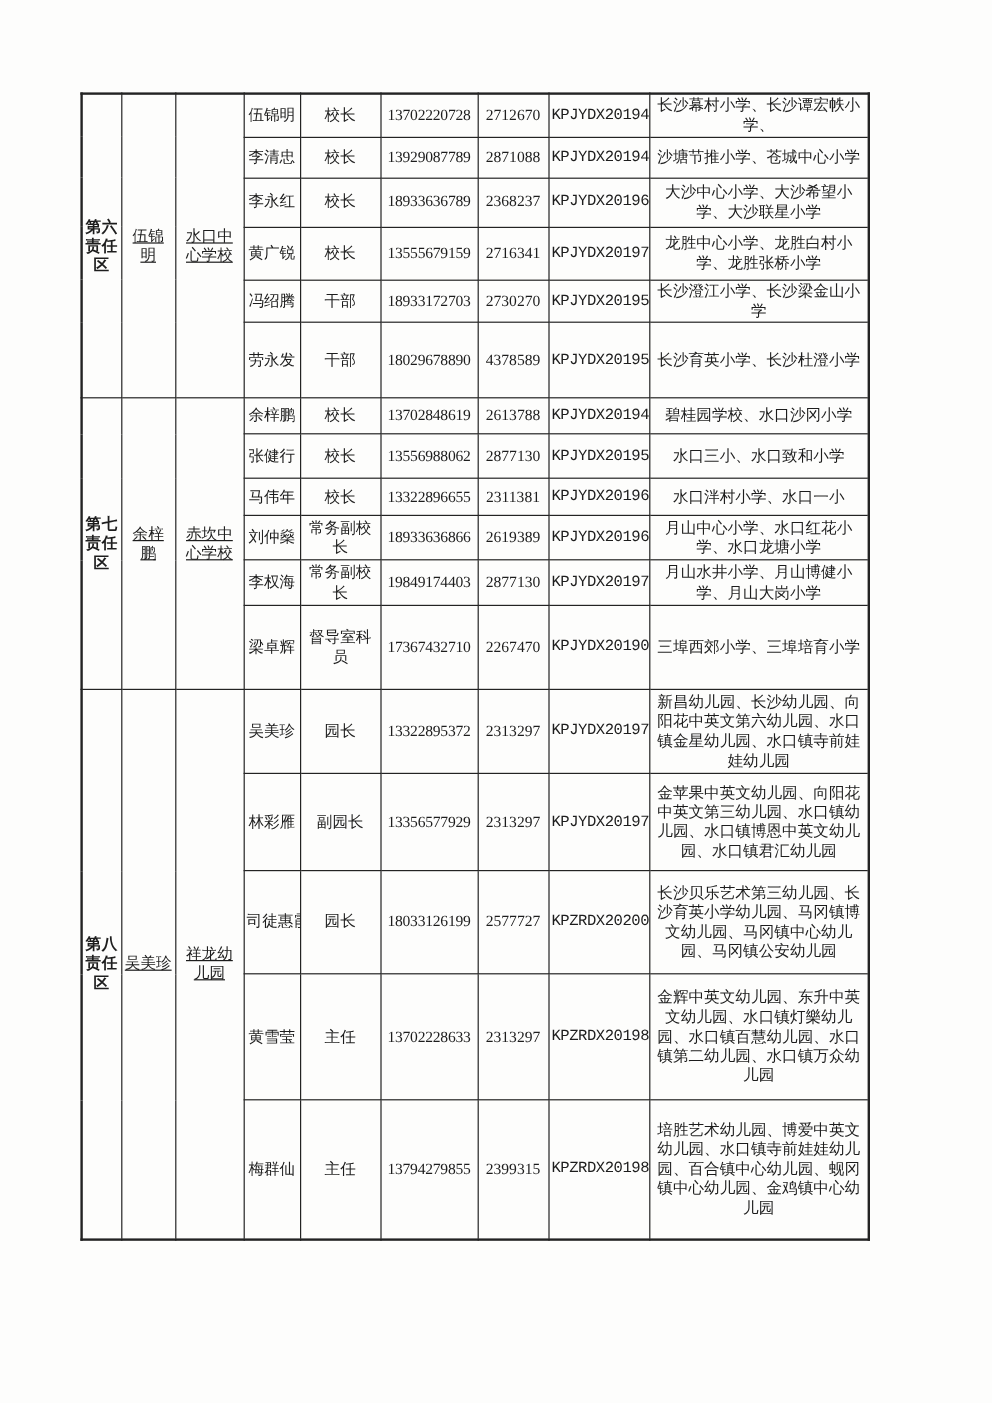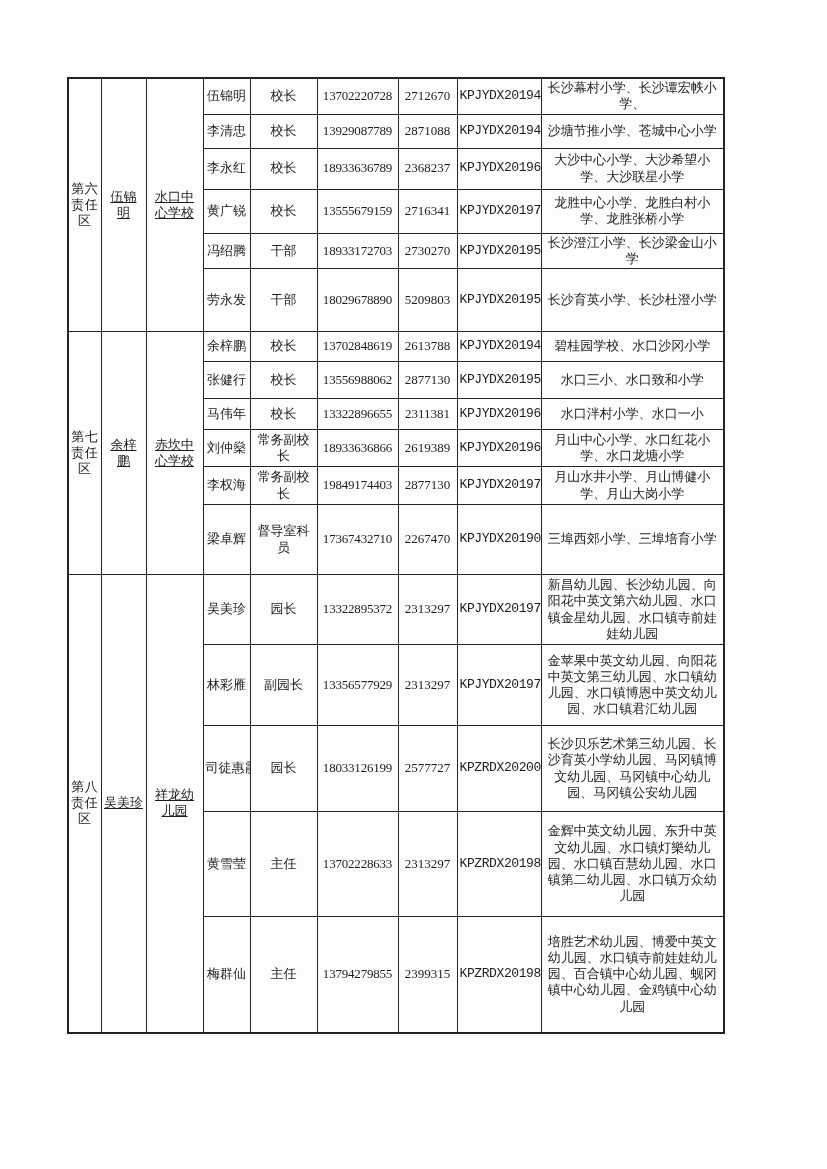--- a/index.html
+++ b/index.html
@@ -26,21 +26,21 @@
   table.roster td {
     border: 1.5px solid #232323;
     vertical-align: middle;
     text-align: center;
     font-size: 13px;
     line-height: 1.25;
     padding: 1px 2px;
     color: #1d1d1d;
   }
   td.zone {
-    font-weight: normal;
+    font-weight: bold;
     white-space: pre-line;
     font-size: 13.5px;
     letter-spacing: 0.5px;
   }
   td.leader, td.unit { white-space: pre-line; text-decoration: underline; }
   td.title { white-space: pre-line; margin-left: 34px; }
   td.name {
     white-space: nowrap;
     overflow: hidden;
     font-size: 12.5px;
@@ -125,21 +125,21 @@
       <td class="title">干部</td>
       <td class="phone">18933172703</td>
       <td class="shortnum">2730270</td>
       <td class="code">KPJYDX201958</td>
       <td class="schools">长沙澄江小学、长沙梁金山小学</td>
     </tr>
     <tr style="height:63px">
       <td class="name">劳永发</td>
       <td class="title">干部</td>
       <td class="phone">18029678890</td>
-      <td class="shortnum">5209803</td>
+      <td class="shortnum">4378589</td>
       <td class="code">KPJYDX201959</td>
       <td class="schools">长沙育英小学、长沙杜澄小学</td>
     </tr>
 
     <tr style="height:30px">
       <td class="zone" rowspan="6">第七
 责任
 区</td>
       <td class="leader" rowspan="6">余梓
 鹏</td>

